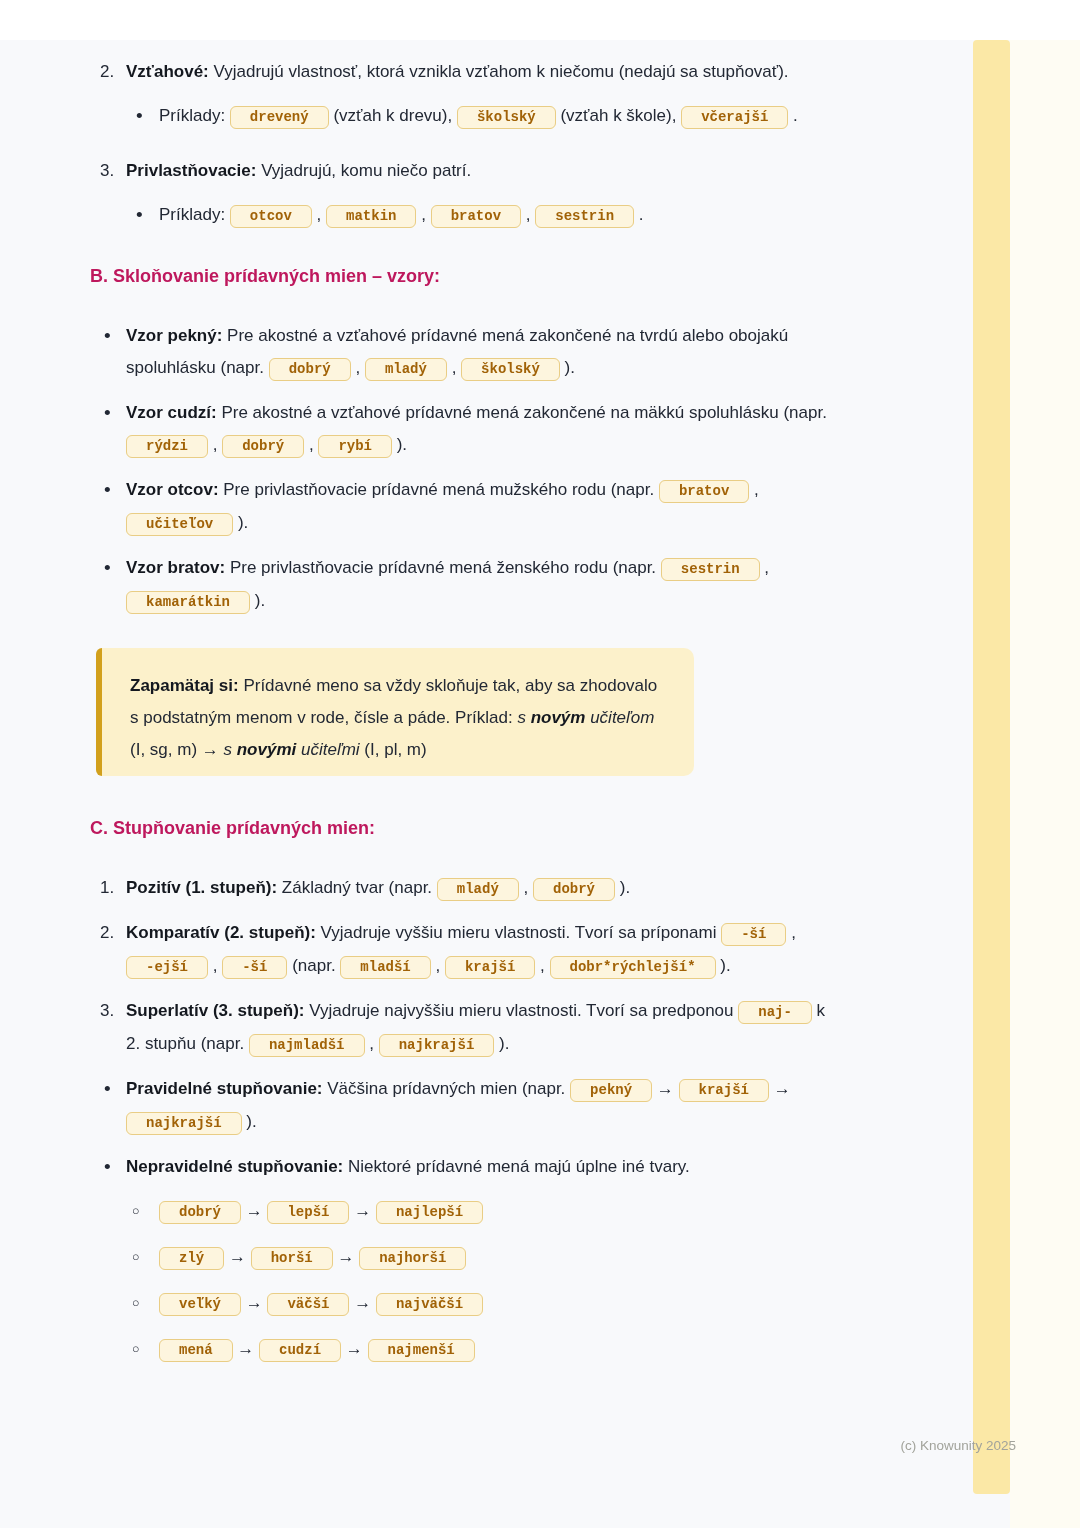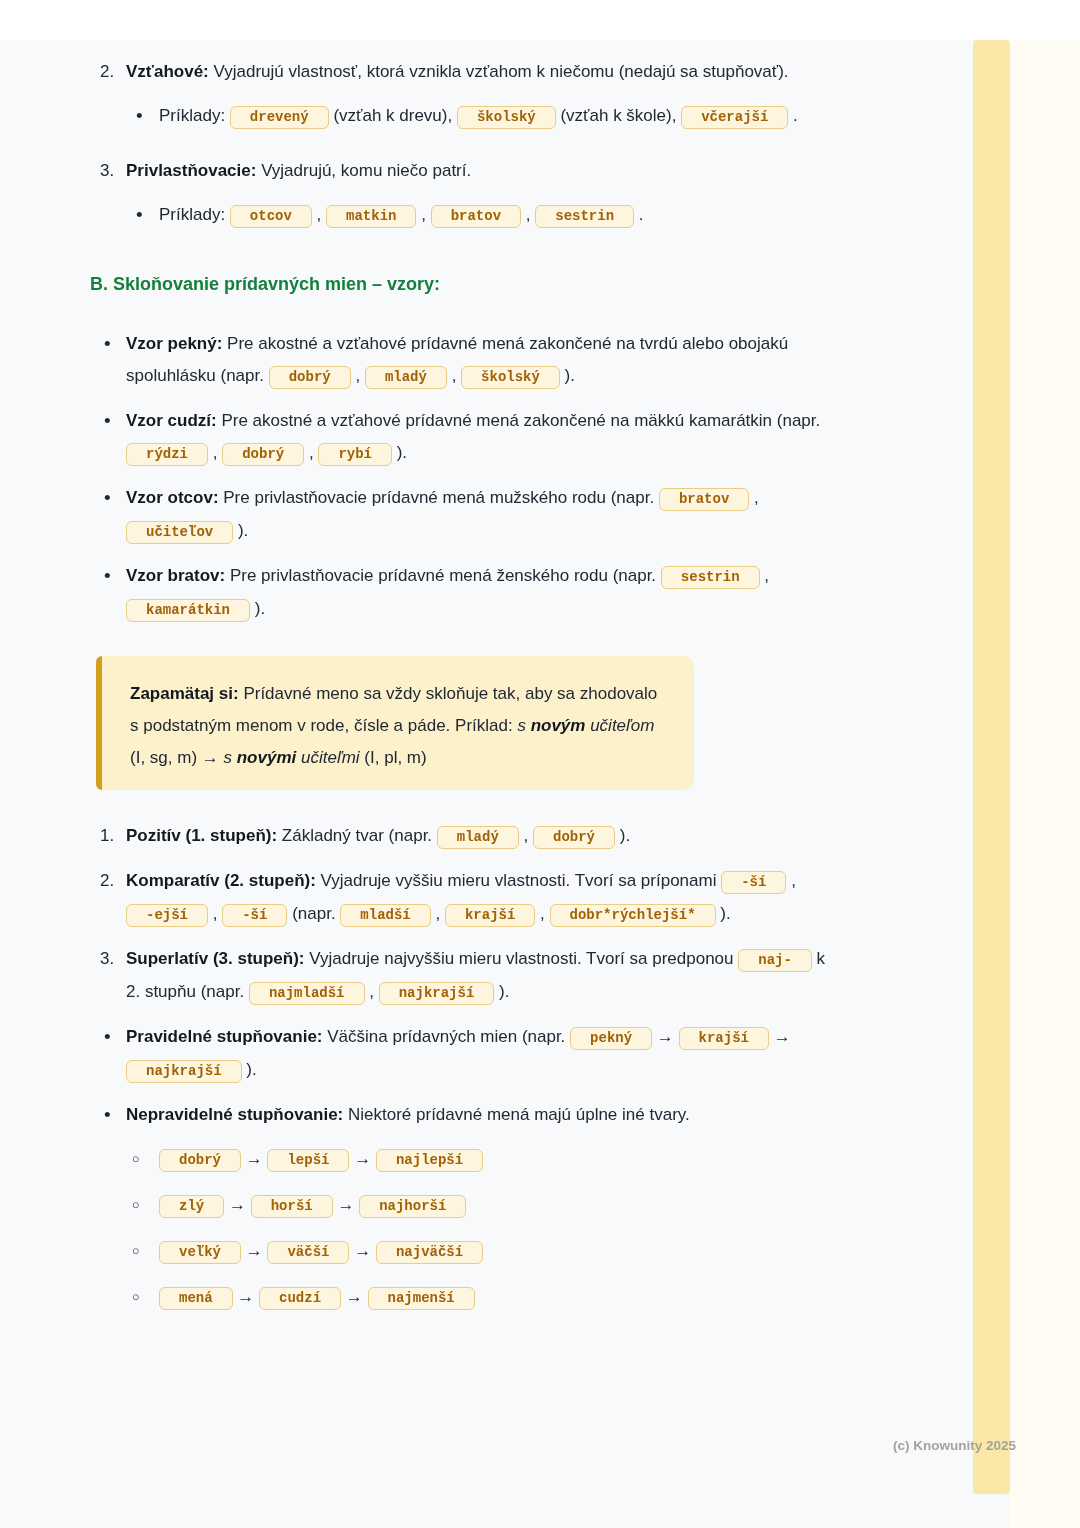--- a/index.html
+++ b/index.html
@@ -37,47 +37,47 @@
   .row.bullet { margin-left: 14px; margin-bottom: 12px; }
   .row.bullet .marker { width: 22px; font-size: 19px; }
 
   .row.sub-bullet { margin-left: 46px; margin-bottom: 22px; }
   .row.sub-bullet .marker { width: 23px; font-size: 19px; }
 
   .row.circle { margin-left: 42px; margin-bottom: 13px; }
   .row.circle .marker { width: 27px; font-size: 12.5px; }
 
   .heading {
-    font-size: 18px; font-weight: bold; color: #15803d;
-    margin: 14px 0 28px; line-height: 32px;
+    font-size: 18px; font-weight: bold; color: #be185d;
+    margin: 6px 0 28px; line-height: 32px;
   }
 
   .callout {
     margin: 18px 0 30px 6px;
     width: 598px; max-width: 100%;
     background: var(--callout-bg, #fcf1cb);
     border-left: 6px solid var(--accent-gold, #d2a01c);
     border-radius: 6px 10px 10px 6px;
-    padding: 22px 30px 16px 28px;
+    padding: 22px 30px 10px 28px;
   }
 
   .tag {
     font-family: "Liberation Mono", "DejaVu Sans Mono", monospace;
     font-size: 14px; font-weight: bold;
     color: var(--chip-text, #a16207);
     background: var(--chip-bg, #fdf5de);
     border: 1px solid var(--chip-border, #e9cd85);
     border-radius: 6px;
     padding: 2px 19px 3px;
     white-space: nowrap;
   }
 
   .footer {
     position: absolute; top: 1438px; right: 64px;
-    font-size: 13.5px; color: #a2a39b; z-index: 2; font-weight: bold;
+    font-size: 13.5px; color: #a2a39b; z-index: 2;
   }
 </style>
 </head>
 <body>
 
 <div class="page">
   <div class="top-band"></div>
   <div class="right-band"></div>
   <div class="stripe"></div>
   <main class="content">
@@ -97,33 +97,34 @@
         <span class="marker">•</span>
         <div class="txt"><span>Príklady: </span><code class="tag">otcov</code><span> , </span><code class="tag">matkin</code><span> , </span><code class="tag">bratov</code><span> , </span><code class="tag">sestrin</code><span> .</span></div>
       </div>
       <h3 class="heading">B. Skloňovanie prídavných mien – vzory:</h3>
       <div class="row bullet">
         <span class="marker">•</span>
         <div class="txt"><strong>Vzor pekný:</strong><span> Pre akostné a vzťahové prídavné mená zakončené na tvrdú alebo obojakú spoluhlásku (napr. </span><code class="tag">dobrý</code><span> , </span><code class="tag">mladý</code><span> , </span><code class="tag">školský</code><span> ).</span></div>
       </div>
       <div class="row bullet">
         <span class="marker">•</span>
-        <div class="txt"><strong>Vzor cudzí:</strong><span> Pre akostné a vzťahové prídavné mená zakončené na mäkkú kamarátkin (napr. </span><code class="tag">rýdzi</code><span> , </span><code class="tag">dobrý</code><span> , </span><code class="tag">rybí</code><span> ).</span></div>
+        <div class="txt"><strong>Vzor cudzí:</strong><span> Pre akostné a vzťahové prídavné mená zakončené na mäkkú spoluhlásku (napr. </span><code class="tag">rýdzi</code><span> , </span><code class="tag">dobrý</code><span> , </span><code class="tag">rybí</code><span> ).</span></div>
       </div>
       <div class="row bullet">
         <span class="marker">•</span>
         <div class="txt"><strong>Vzor otcov:</strong><span> Pre privlastňovacie prídavné mená mužského rodu (napr. </span><code class="tag">bratov</code><span> , </span><code class="tag">učiteľov</code><span> ).</span></div>
       </div>
       <div class="row bullet">
         <span class="marker">•</span>
         <div class="txt"><strong>Vzor bratov:</strong><span> Pre privlastňovacie prídavné mená ženského rodu (napr. </span><code class="tag">sestrin</code><span> , </span><code class="tag">kamarátkin</code><span> ).</span></div>
       </div>
       <aside class="callout">
         <div class="callout-body"><strong>Zapamätaj si:</strong><span> Prídavné meno sa vždy skloňuje tak, aby sa zhodovalo s podstatným menom v rode, čísle a páde. Príklad: </span><em>s </em><strong class="bi">novým</strong><em> učiteľom</em><span> (I, sg, m) → </span><em>s </em><strong class="bi">novými</strong><em> učiteľmi</em><span> (I, pl, m)</span></div>
       </aside>
+      <h3 class="heading">C. Stupňovanie prídavných mien:</h3>
       <div class="row numbered">
         <span class="marker">1.</span>
         <div class="txt"><strong>Pozitív (1. stupeň):</strong><span> Základný tvar (napr. </span><code class="tag">mladý</code><span> , </span><code class="tag">dobrý</code><span> ).</span></div>
       </div>
       <div class="row numbered">
         <span class="marker">2.</span>
         <div class="txt"><strong>Komparatív (2. stupeň):</strong><span> Vyjadruje vyššiu mieru vlastnosti. Tvorí sa príponami </span><code class="tag">-ší</code><span> , </span><code class="tag">-ejší</code><span> , </span><code class="tag">-ší</code><span> (napr. </span><code class="tag">mladší</code><span> , </span><code class="tag">krajší</code><span> , </span><code class="tag">dobr*rýchlejší*</code><span> ).</span></div>
       </div>
       <div class="row numbered">
         <span class="marker">3.</span>

